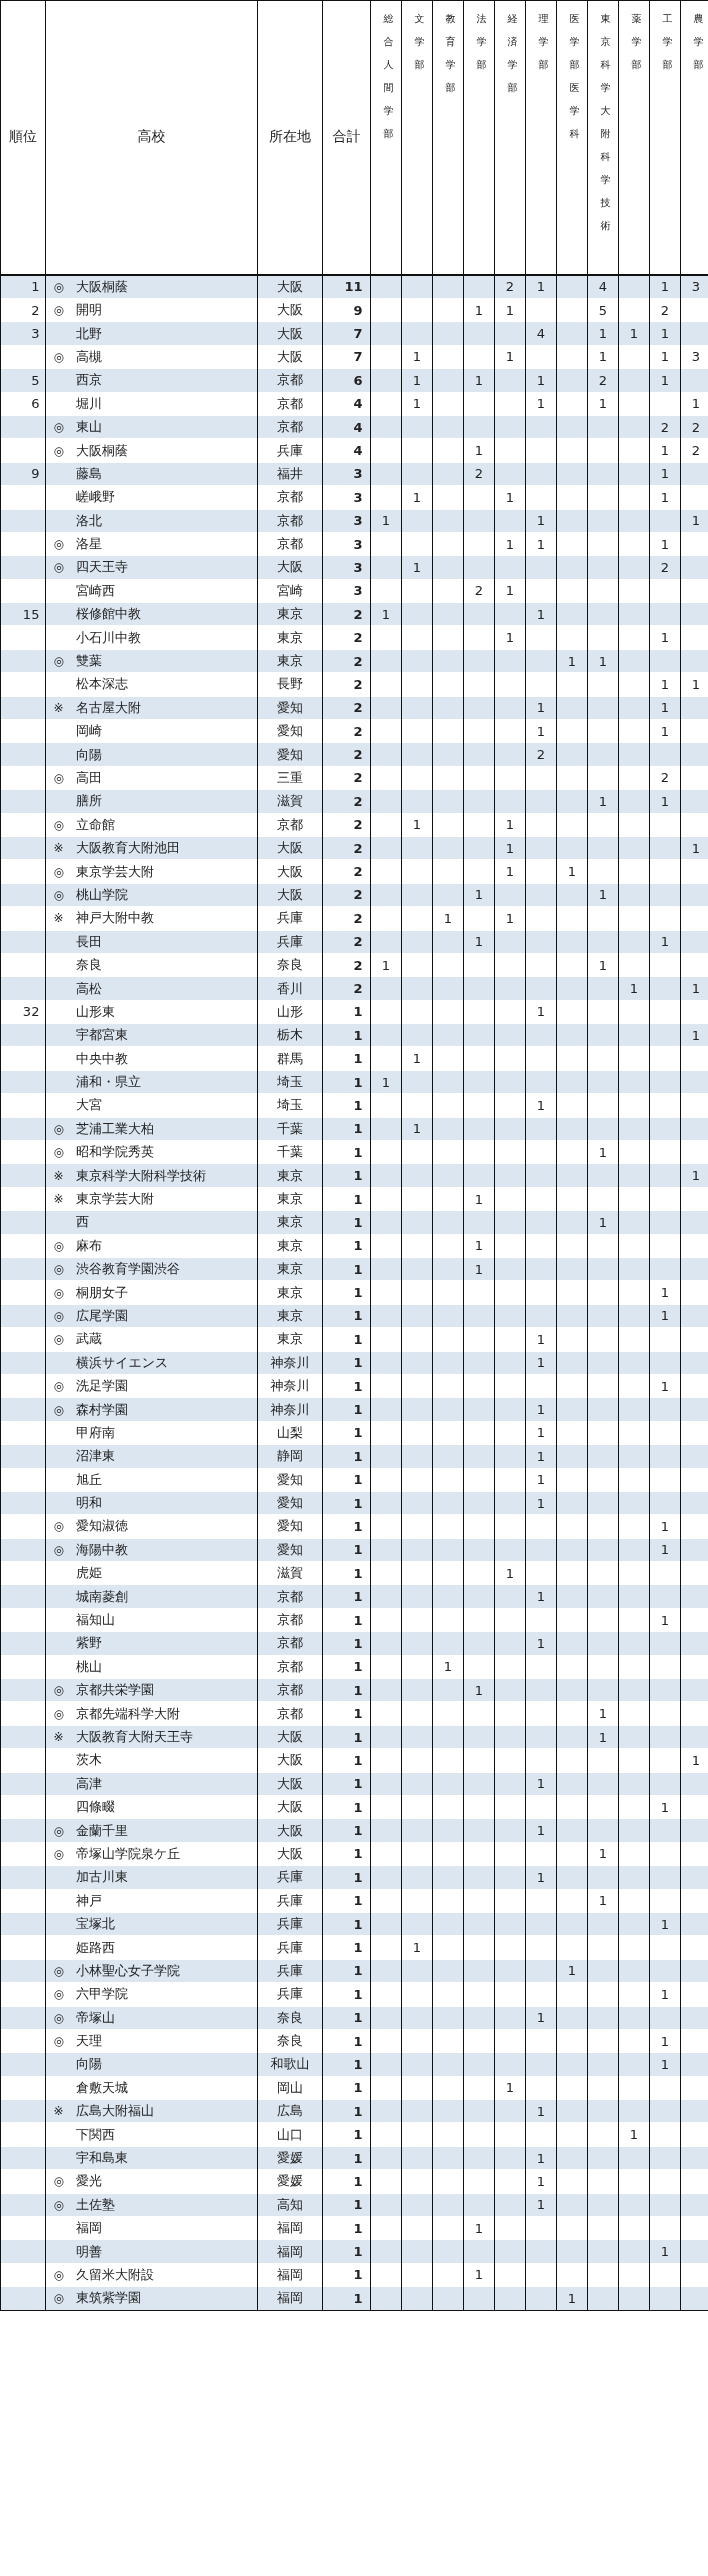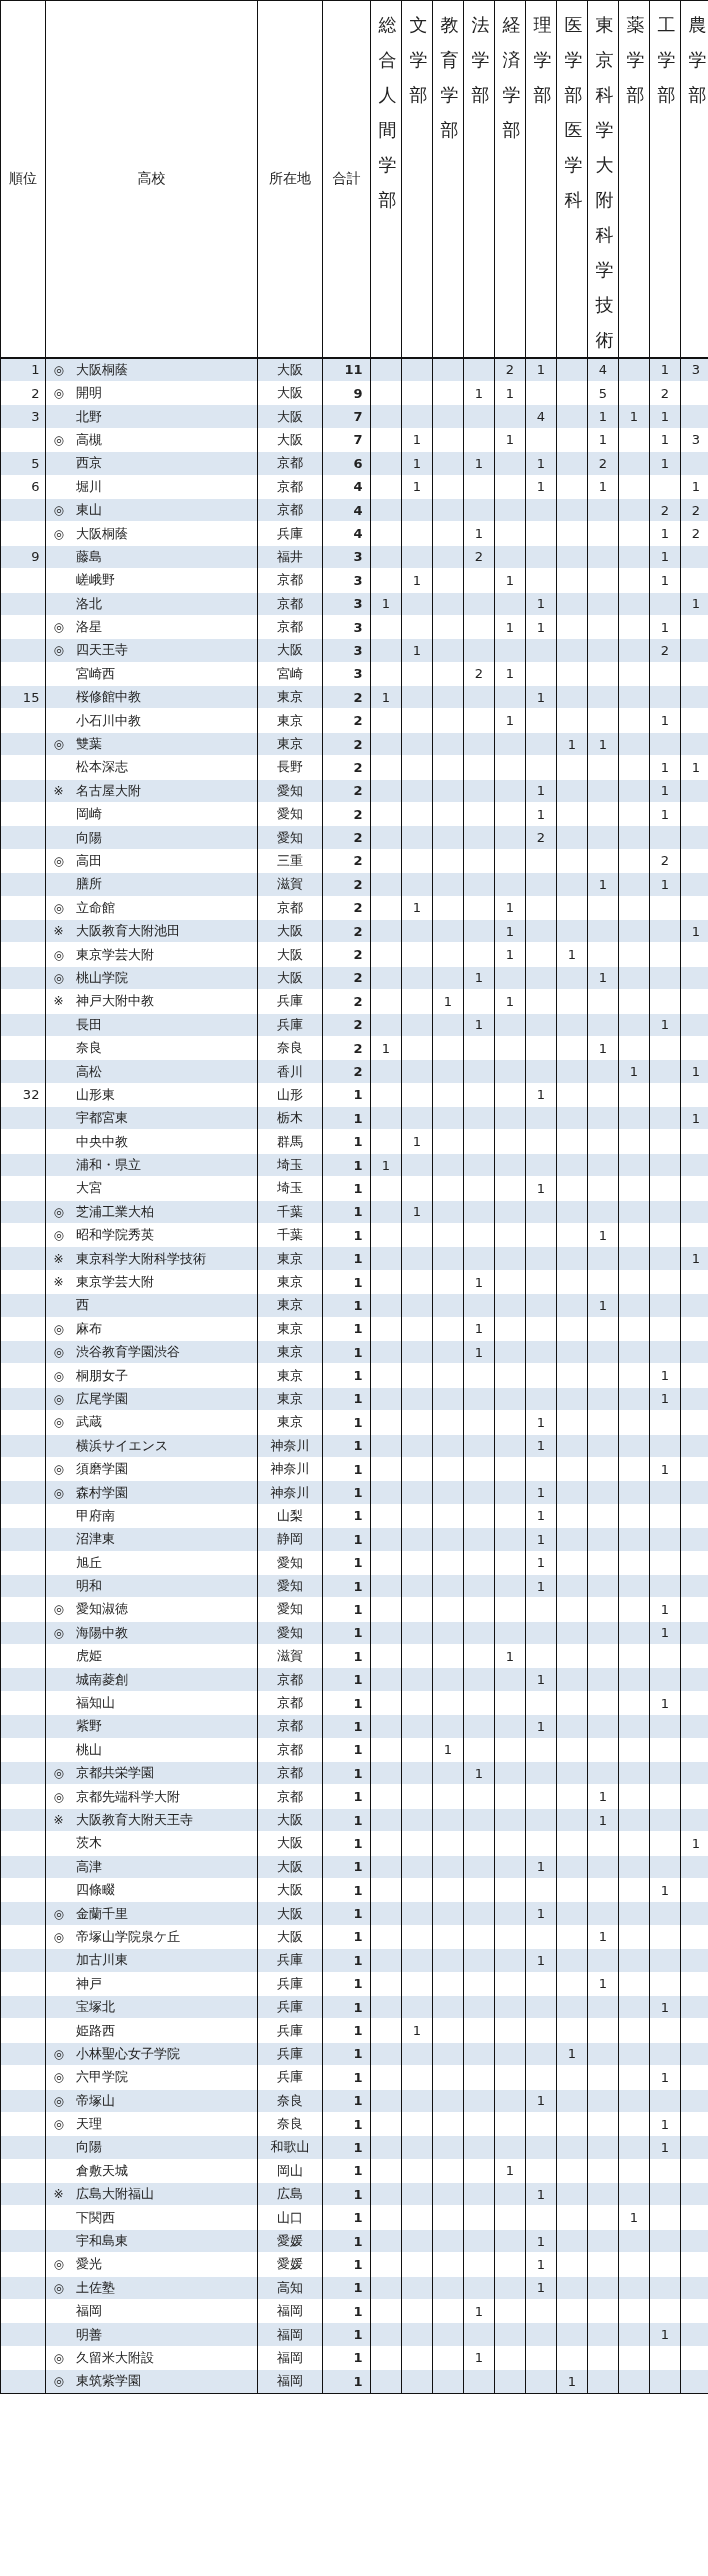--- a/index.html
+++ b/index.html
@@ -10,21 +10,21 @@
   col.c-pref { width: 65px; }
   col.c-total { width: 48px; }
   col.c-sub { width: 31px; }
   thead th {
     height: 267px; border-left: 1.4px solid #111; border-right: 1.4px solid #111;
     border-bottom: 2.8px solid #111; font-weight: normal; font-size: 14px; padding: 0;
   }
   thead th.mid { vertical-align: middle; text-align: center; border-radius: 6px; }
   thead th.total-h { font-weight: normal; }
   thead th.sub { vertical-align: top; text-align: center; padding-top: 5.6px; }
-  .vt { display: inline-block; width: 15px; line-height: 35px; word-break: break-all; white-space: normal; font-size: 18px; text-align: right; }
+  .vt { display: inline-block; width: 15px; line-height: 23px; word-break: break-all; white-space: normal; font-size: 10px; text-align: right; }
   tbody td {
     height: 22.4px; padding: 0 3.7px; font-size: 13px; border-left: 1.4px solid #111; border-right: 1.4px solid #111;
     border-top: 0.9px solid #fff; white-space: nowrap; overflow: hidden;
   }
   tbody tr:nth-child(odd) td { background: #dce6f1; }
   tbody tr:nth-child(even) td { background: #ffffff; }
   td.rank { text-align: right; padding-right: 5.6px; }
   td.school { padding-left: 7.5px; }
   td.school .mark { display: inline-block; width: 22.4px; font-size: 12px; }
   td.pref { text-align: center; }
@@ -866,21 +866,21 @@
         <td class="num"></td>
         <td class="num">1</td>
         <td class="num"></td>
         <td class="num"></td>
         <td class="num"></td>
         <td class="num"></td>
         <td class="num"></td>
       </tr>
       <tr>
         <td class="rank"></td>
-        <td class="school"><span class="mark">◎</span><span>須磨学園</span></td>
+        <td class="school"><span class="mark">◎</span><span>洗足学園</span></td>
         <td class="pref">神奈川</td>
         <td class="total">1</td>
         <td class="num"></td>
         <td class="num"></td>
         <td class="num"></td>
         <td class="num"></td>
         <td class="num"></td>
         <td class="num"></td>
         <td class="num"></td>
         <td class="num"></td>

